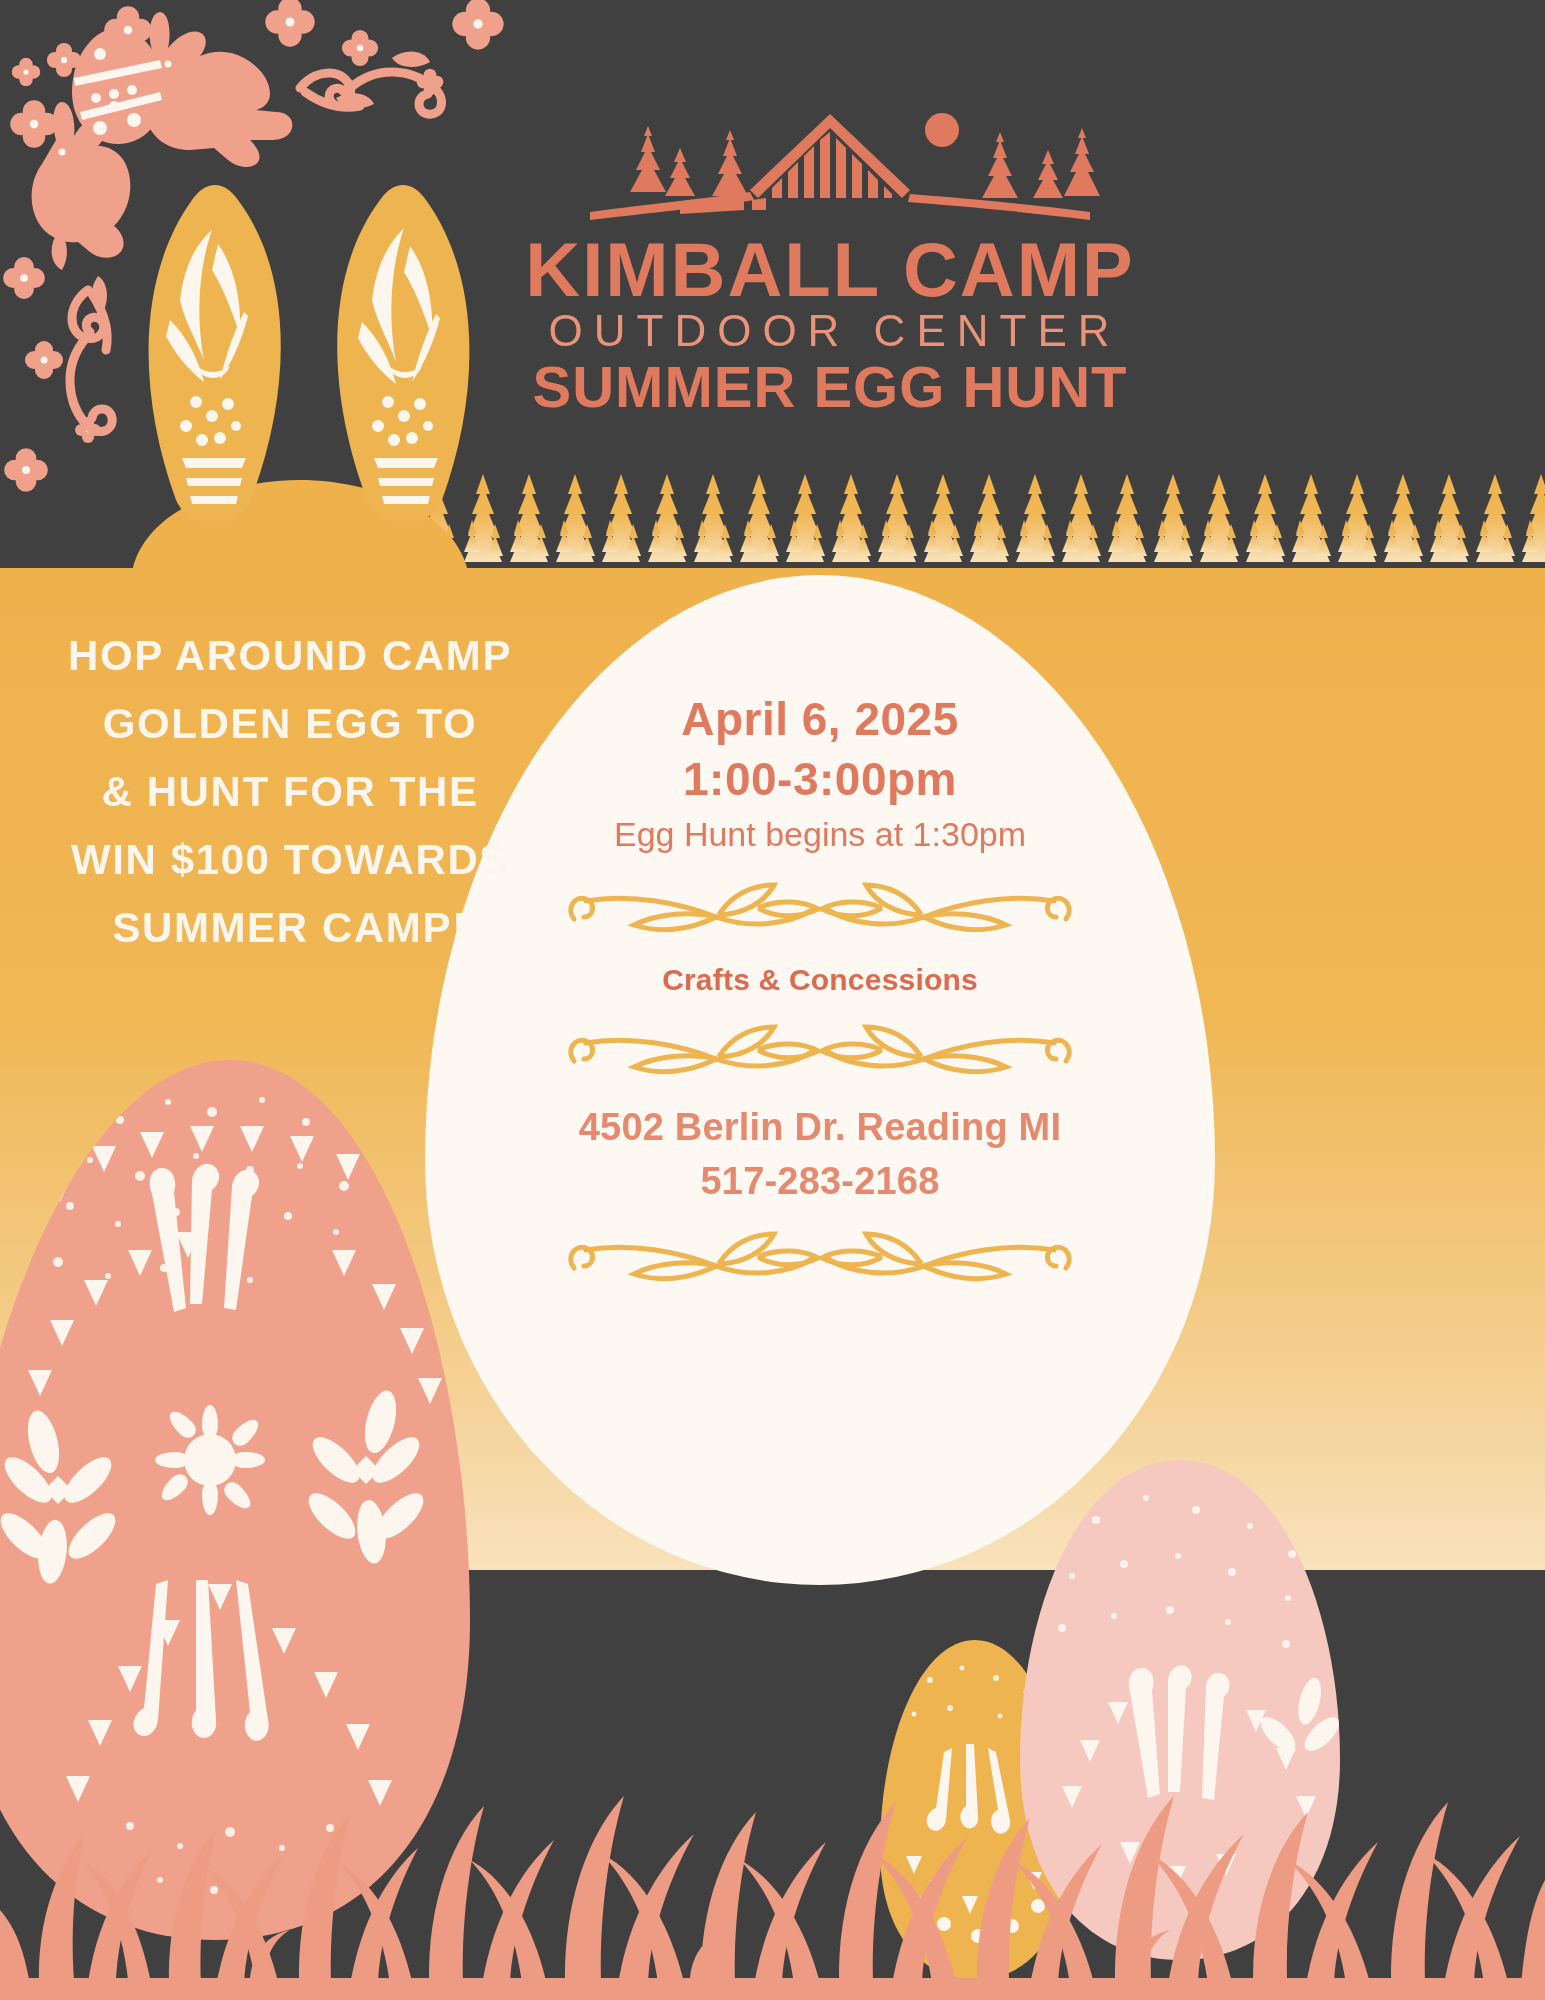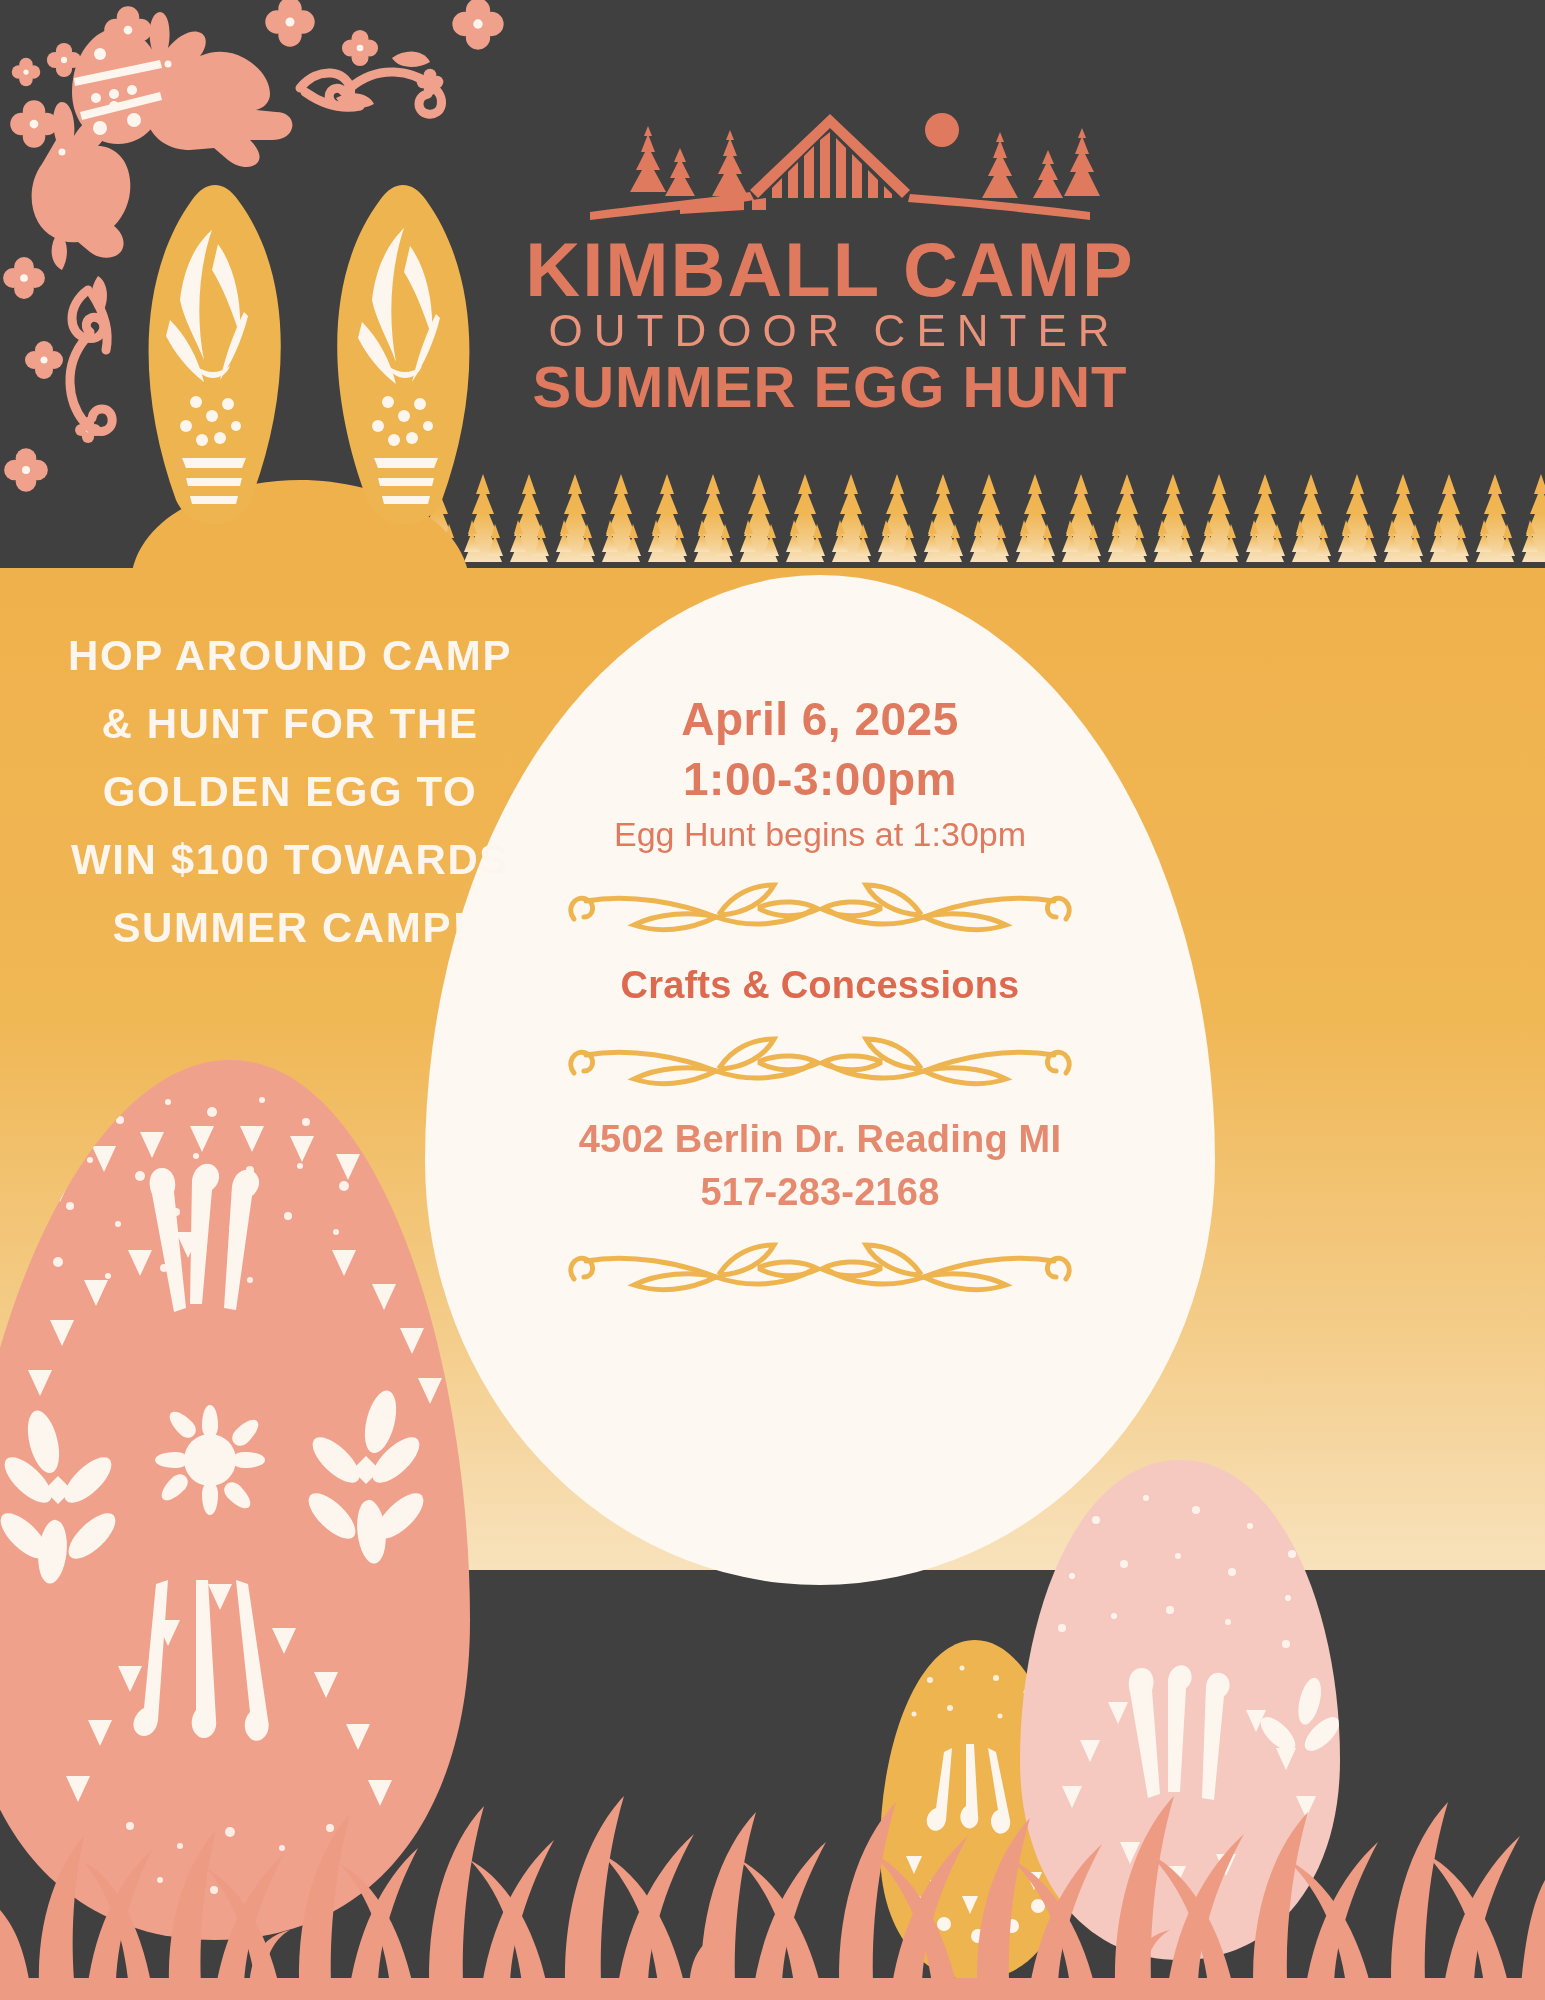--- a/index.html
+++ b/index.html
@@ -78,21 +78,21 @@
     position:absolute;left:425px;top:575px;width:790px;height:1010px;
     z-index:7;text-align:center;padding-top:115px;
   }
   .line-date{
     font-size:46px;font-weight:bold;color:#E07A5F;line-height:1.30;letter-spacing:.5px;
   }
   .line-sub{
     font-size:34px;color:#E07A5F;line-height:1.45;
   }
   .line-bold{
-    font-size:38px;font-weight:bold;color:#DD6A4F;line-height:1.42;letter-spacing:.2px;
+    font-size:30px;font-weight:bold;color:#DD6A4F;line-height:1.42;letter-spacing:.2px;
   }
   .line-addr{
     font-size:38px;font-weight:bold;color:#E58A6E;line-height:1.40;letter-spacing:.2px;
   }
   .divider{display:block;margin:20px auto 18px auto;}
 
   
   #bottom-art{position:absolute;left:0;top:980px;width:1545px;height:1020px;z-index:5;}
   #grass{position:absolute;left:0;bottom:0;width:1545px;height:260px;z-index:9;}
 </style>
@@ -355,22 +355,22 @@
         </g>
       </g>
     </svg>
     <div class="logo-kimball">KIMBALL CAMP</div>
     <div class="logo-outdoor">OUTDOOR CENTER</div>
     <div class="logo-golden">SUMMER EGG HUNT</div>
   </div>
 
   <div id="headline">
     <div>HOP AROUND CAMP</div>
+    <div>GOLDEN EGG TO</div>
     <div>&amp; HUNT FOR THE</div>
-    <div>GOLDEN EGG TO</div>
     <div>WIN $100 TOWARDS</div>
     <div>SUMMER CAMP!</div>
   </div>
 
   <div id="egg-panel"></div>
 
   <div id="egg-text">
     <div class="line-date">April 6, 2025</div>
     <div class="line-date">1:00-3:00pm</div>
     <div class="line-sub">Egg Hunt begins at 1:30pm</div>

